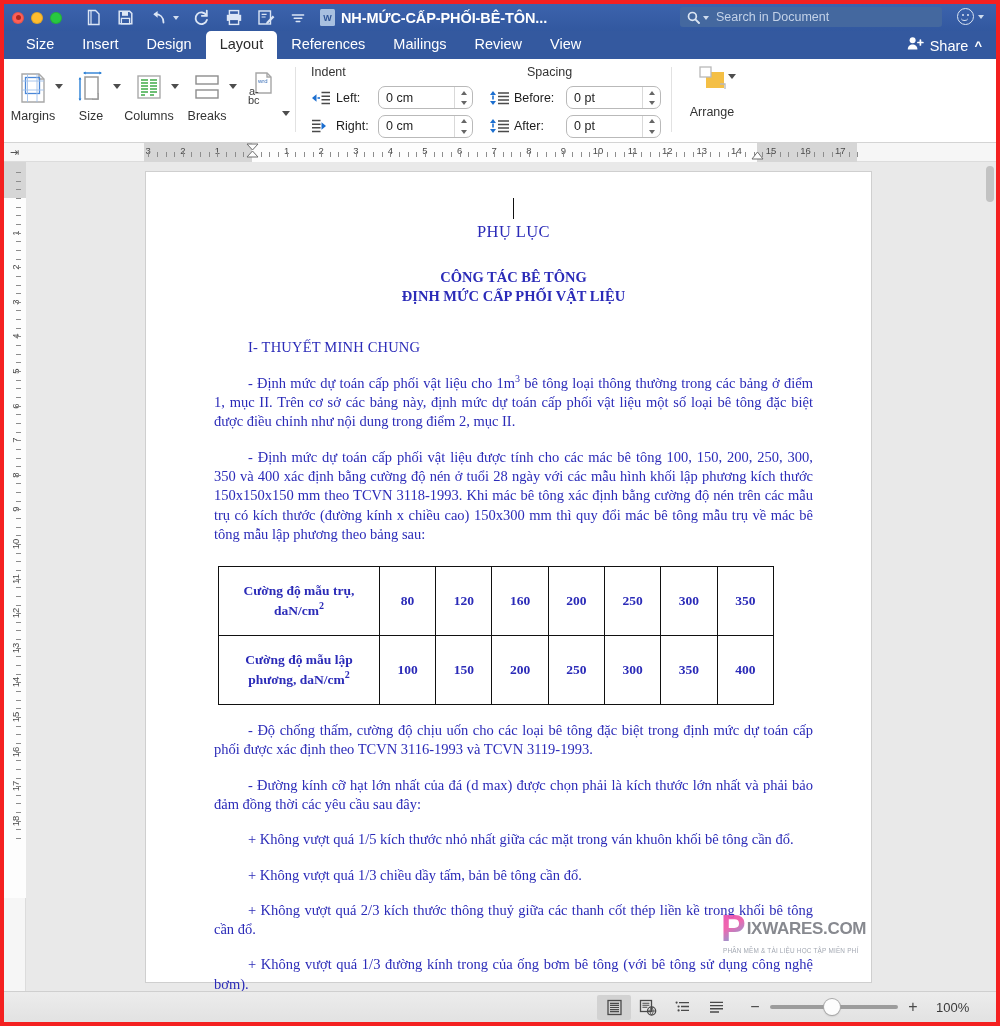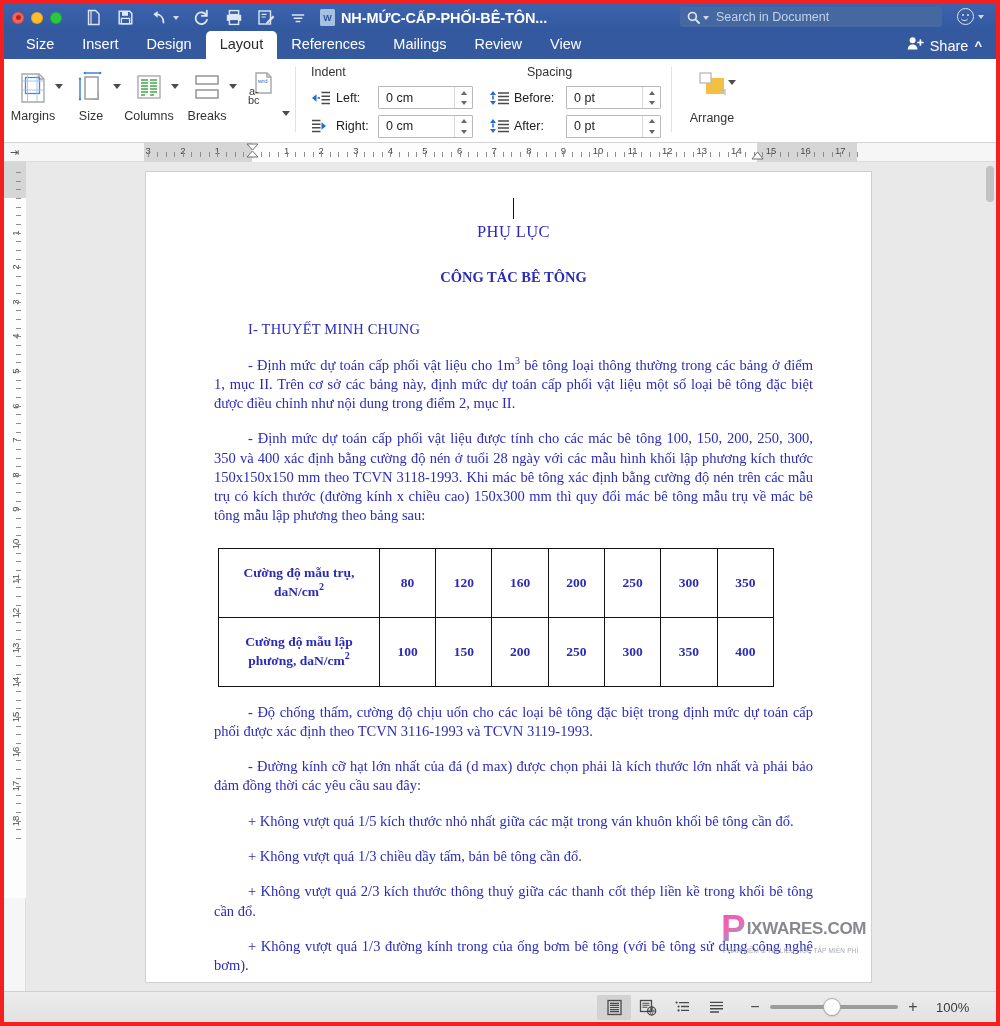--- a/index.html
+++ b/index.html
@@ -104,33 +104,33 @@
   }
 
   
   .fields { display:flex; padding-top:6px; }
   .fcol { display:flex; flex-direction:column; }
   .fhead { font-size:12.5px; color:#333; margin-bottom:6px; }
   .frow { display:flex; align-items:center; height:26px; margin-bottom:3px; }
   .ficon { width:20px; display:flex; align-items:center; justify-content:center; margin-right:5px; }
   .flabel { font-size:12.5px; color:#1c1c1c; width:42px; }
   .spin {
-    width:95px;height:23px;border:1px solid #b9b9b9;border-radius:1px;background:#fff;
+    width:95px;height:23px;border:1px solid #b9b9b9;border-radius:7px;background:#fff;
     display:flex;align-items:center;position:relative;
   }
   .spin input {
     border:none;outline:none;width:74px;height:21px;padding-left:7px;
     font-size:12.5px;font-family:"Liberation Sans",sans-serif;color:#1c1c1c;background:transparent;
   }
   .spin .arrows{position:absolute;right:0;top:0;width:18px;height:21px;border-left:1px solid #d9d9d9;display:flex;flex-direction:column;}
   .spin .arrows div{flex:1;display:flex;align-items:center;justify-content:center;}
   .spin .arrows .up{width:0;height:0;border-left:3.5px solid transparent;border-right:3.5px solid transparent;border-bottom:4px solid #666;}
   .spin .arrows .dn{width:0;height:0;border-left:3.5px solid transparent;border-right:3.5px solid transparent;border-top:4px solid #666;}
 
-  .arrange-btn { display:flex;flex-direction:column;align-items:center;padding-top:6px;min-width:66px;position:relative;}
+  .arrange-btn { display:flex;flex-direction:column;align-items:center;min-width:66px;position:relative;}
   .arrange-btn .rlabel{font-size:12.5px;color:#333;margin-top:6px;}
 
   
   .hruler {
     position:absolute; left:0; top:139px; width:992px; height:19px;
     background:#f6f6f6; border-bottom:1px solid #dcdcdc;
   }
   .hr-zone { position:absolute; top:0; height:19px; background:#d6d6d6; }
   .hr-white { position:absolute; top:0; height:19px; background:#fdfdfd; }
   .hr-tick { position:absolute; background:#8d8d8d; }
@@ -752,20 +752,21 @@
 
   <div class="canvas">
     <div class="page">
       <div class="page-inner dtext">
 
         <span class="caret-ins"></span>
 
         <div class="h-phuluc">PHỤ LỤC</div>
 
         <div class="h-cong">CÔNG TÁC BÊ TÔNG</div>
+        <div class="h-cong">ĐỊNH MỨC CẤP PHỐI VẬT LIỆU</div>
 
         <div class="h-sect">I- THUYẾT MINH CHUNG</div>
 
         <p class="p">- Định mức dự toán cấp phối vật liệu cho 1m<sup>3</sup> bê tông loại thông thường trong các bảng ở điểm 1, mục II. Trên cơ sở các bảng này, định mức dự toán cấp phối vật liệu một số loại bê tông đặc biệt được điều chỉnh như nội dung trong điểm 2, mục II.</p>
         <p class="p">- Định mức dự toán cấp phối vật liệu được tính cho các mác bê tông 100, 150, 200, 250, 300, 350 và 400 xác định bằng cường độ nén ở tuổi 28 ngày với các mẫu hình khối lập phương kích thước 150x150x150 mm theo TCVN 3118-1993. Khi mác bê tông xác định bằng cường độ nén trên các mẫu trụ có kích thước (đường kính x chiều cao) 150x300 mm thì quy đổi mác bê tông mẫu trụ về mác bê tông mẫu lập phương theo bảng sau:</p>
 
         <table class="doctbl">
           <colgroup>
               <col class="c0">
               <col class="cx">

